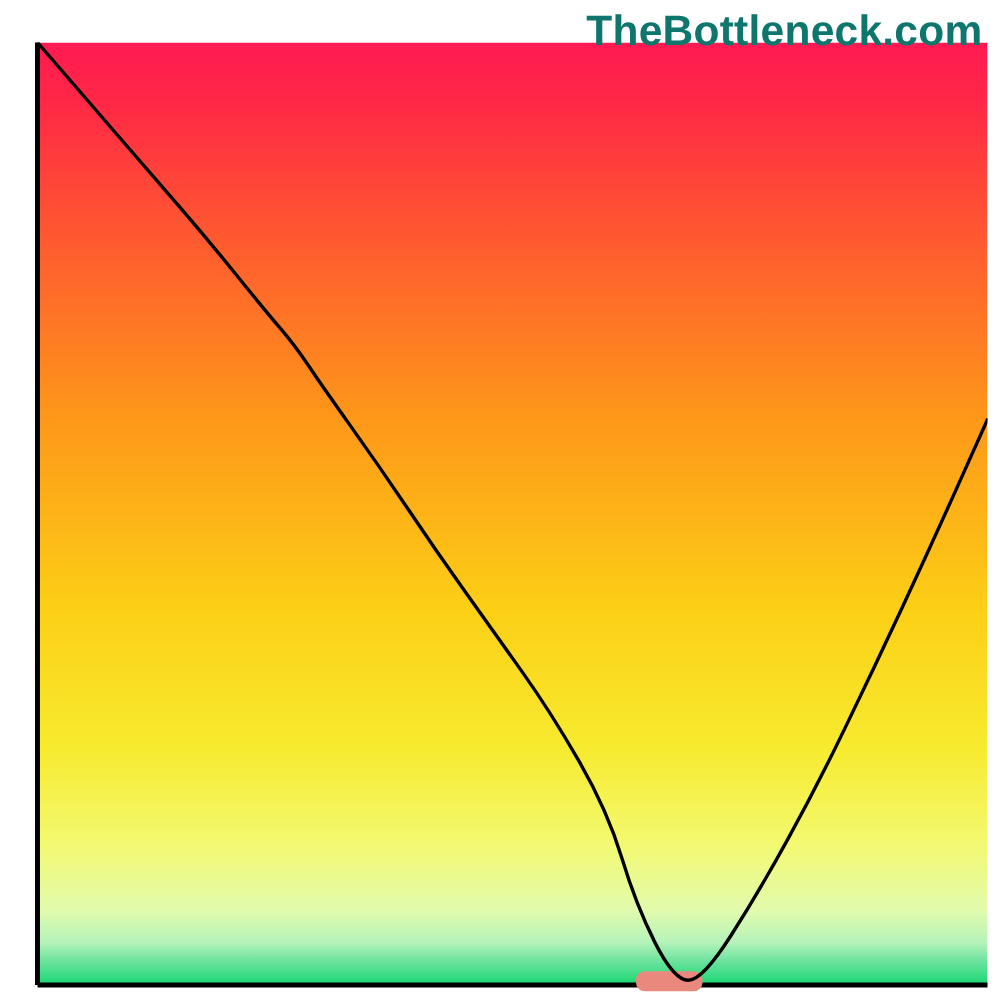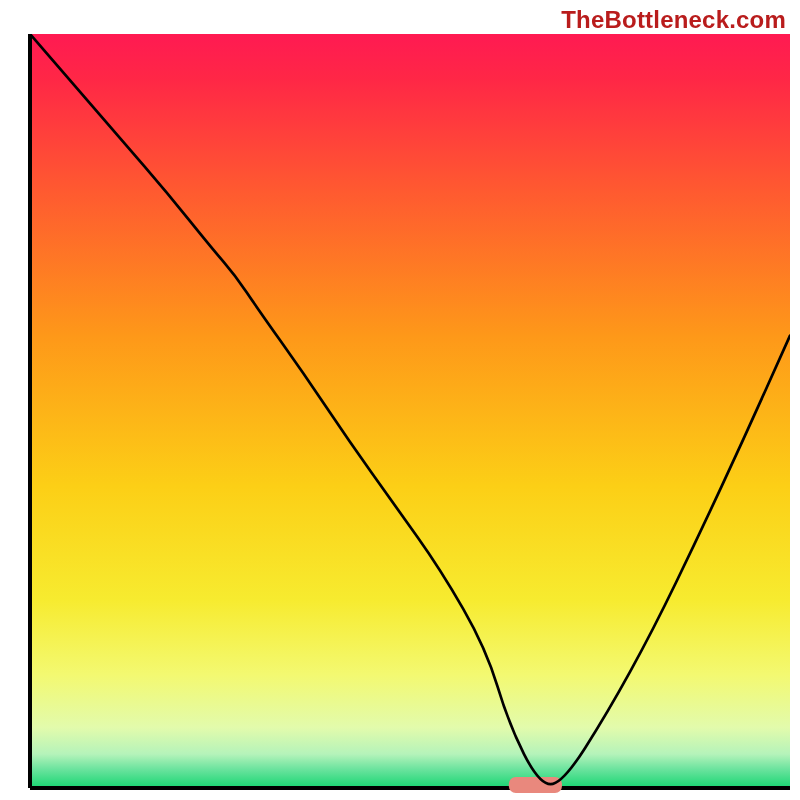--- a/index.html
+++ b/index.html
@@ -13,23 +13,23 @@
   }
   .stage {
     position: relative;
     width: 800px;
     height: 800px;
   }
   .watermark {
     position: absolute;
     top: 6px;
     right: 14px;
-    font-size: 24px;
+    font-size: 34px;
     font-weight: 600;
-    color: #b91c1c;
+    color: #0f766e;
     letter-spacing: 0.2px;
     z-index: 50;
   }
   svg.plot {
     position: absolute;
     left: 0;
     top: 0;
     width: 800px;
     height: 800px;
     z-index: 10;

